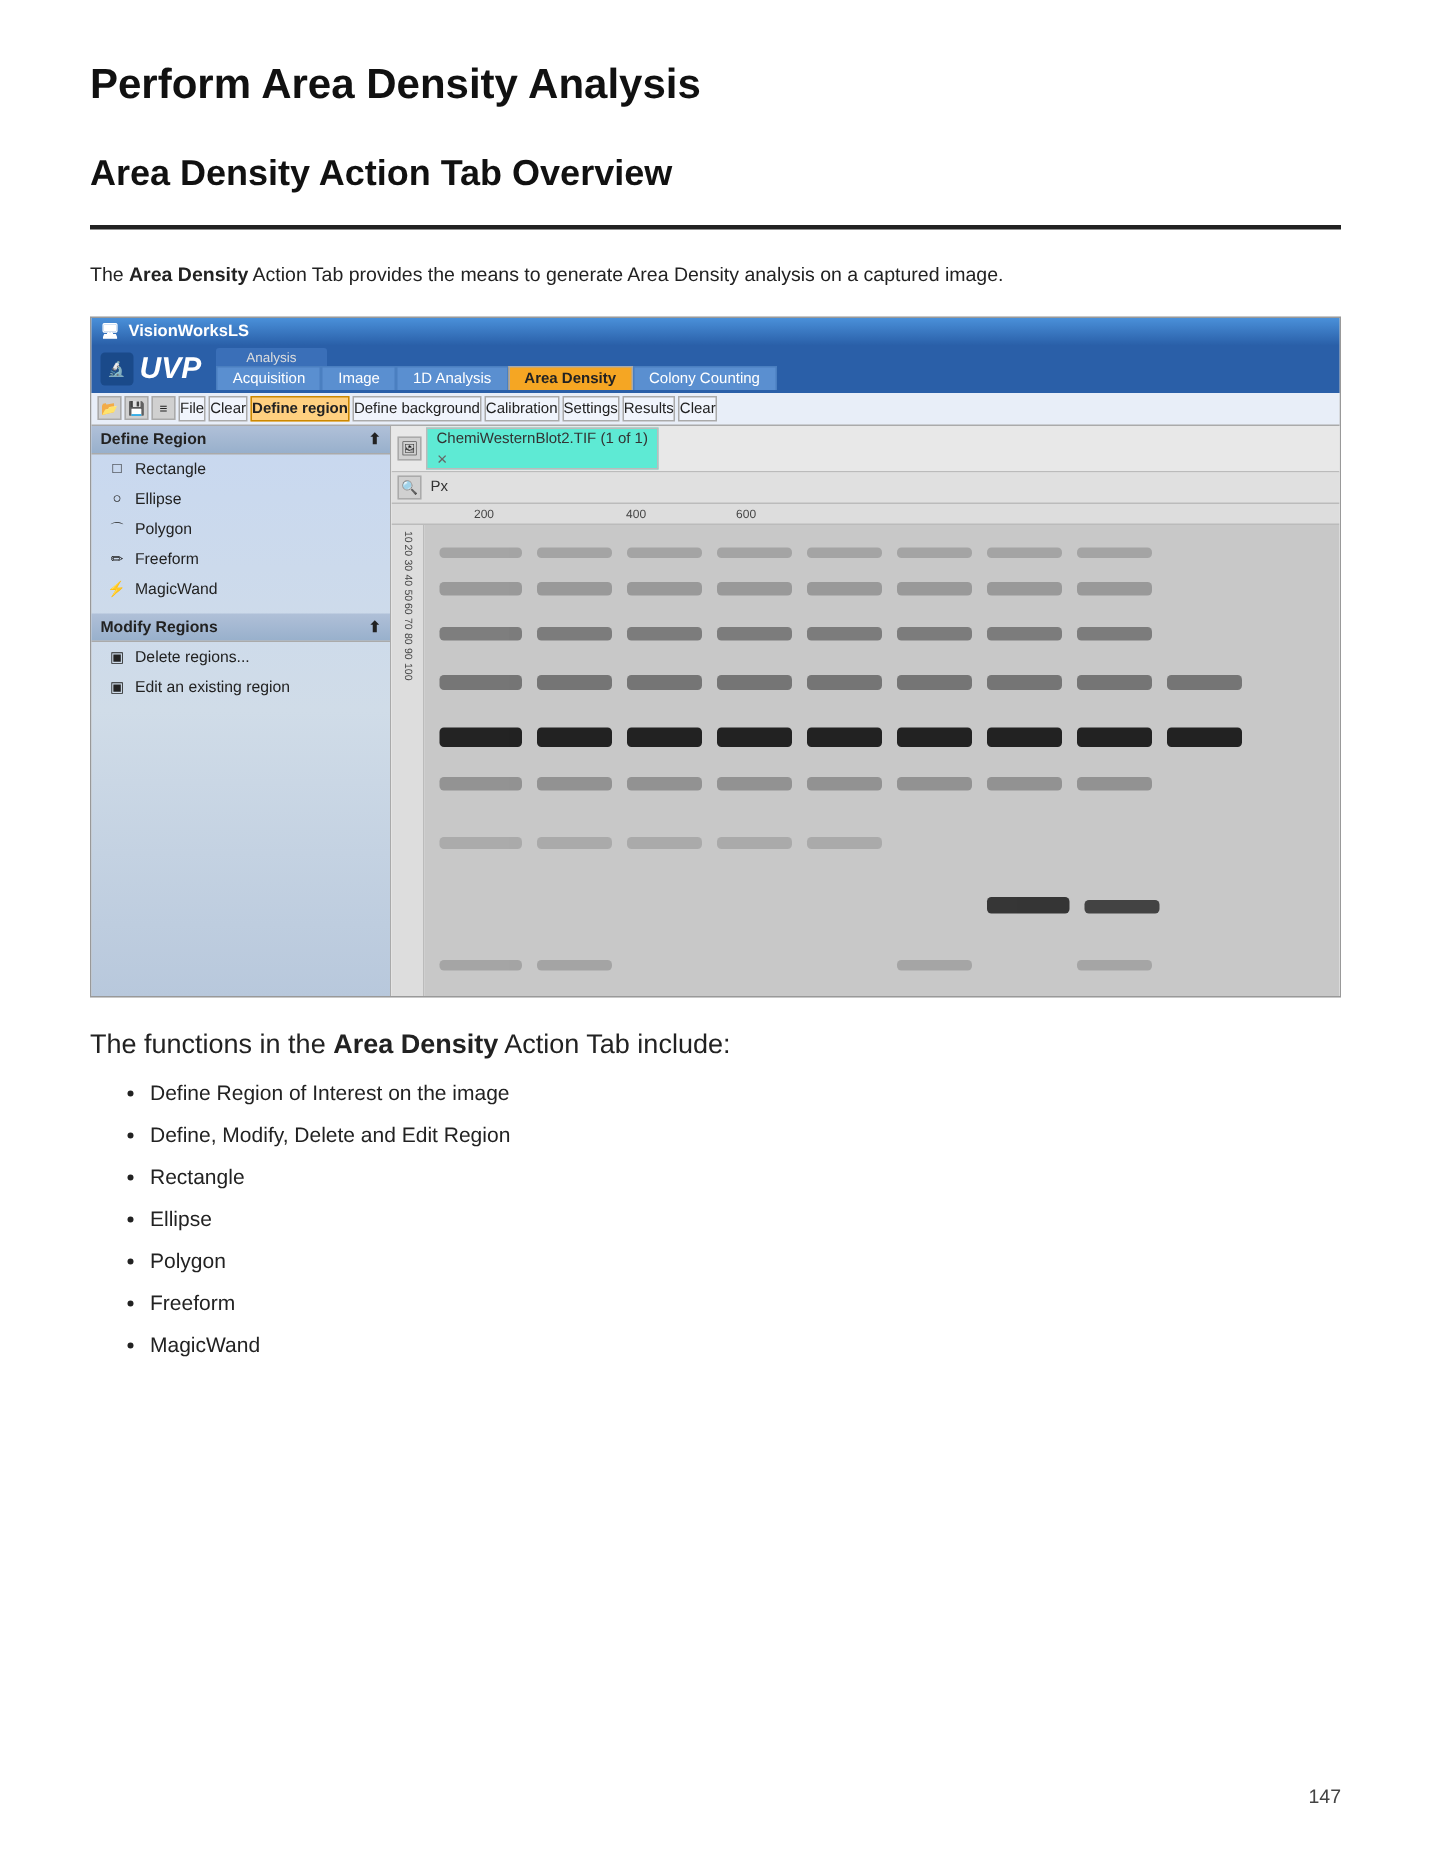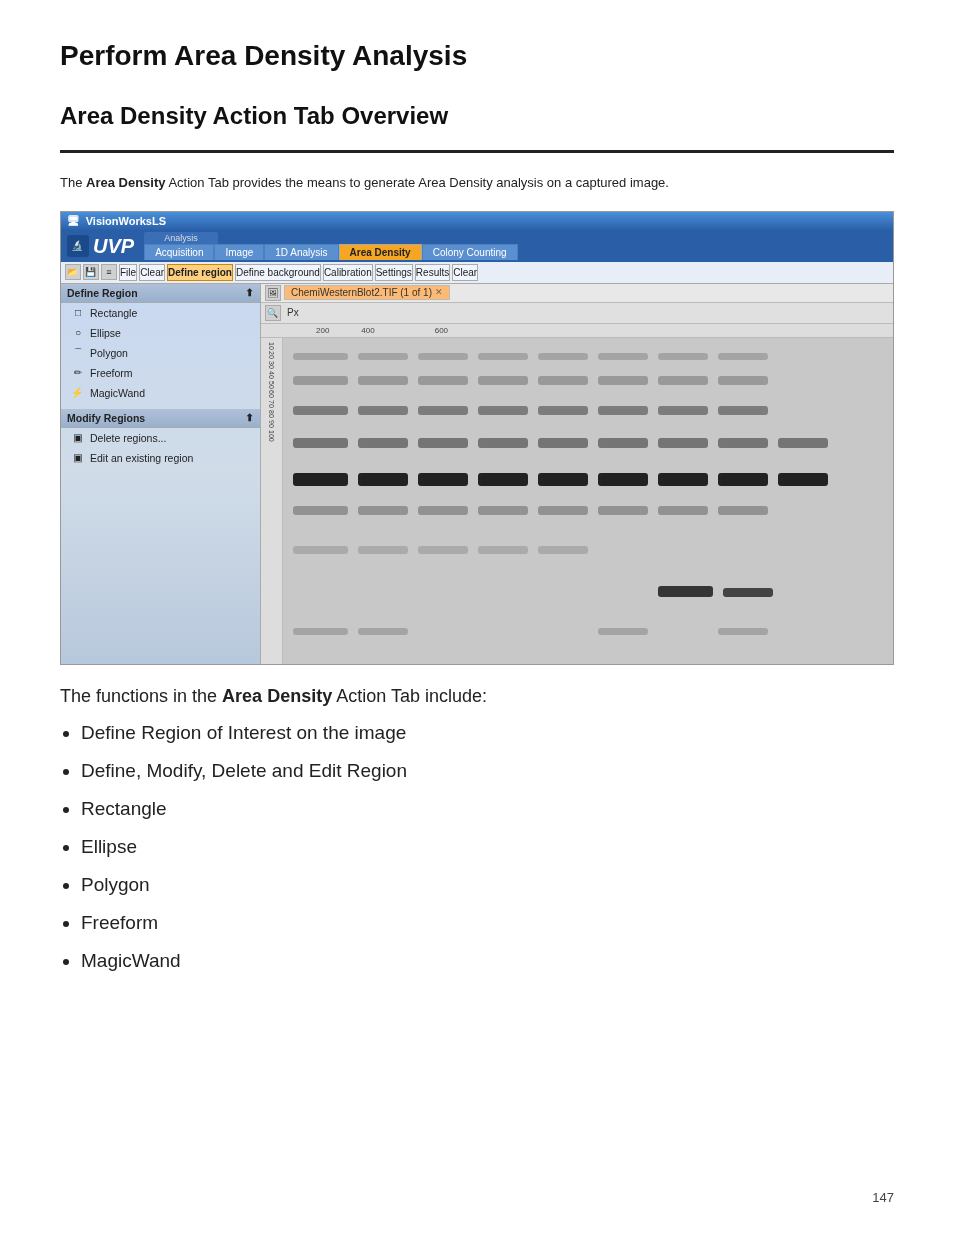--- a/index.html
+++ b/index.html
@@ -151,26 +151,27 @@
       display: flex;
       align-items: center;
       background: #e8e8e8;
       border-bottom: 1px solid #bbb;
       padding: 1px 4px;
       font-size: 10px;
       gap: 3px;
     }
     .image-tab {
       padding: 1px 6px;
-      background: #fdba74;
+      background: #5eead4;
       border: 1px solid #bbb;
       font-size: 10px;
       color: #333;
       display: flex;
       gap: 3px;
+      flex-direction: column;
     }
     .image-tab .close-x {
       font-size: 9px;
       color: #666;
     }
     .image-ruler-h {
       height: 14px;
       background: #ddd;
       border-bottom: 1px solid #bbb;
       display: flex;
@@ -273,22 +274,22 @@
     
     .footer-text {
       font-size: 18px;
       margin-top: 14px;
       margin-bottom: 4px;
       line-height: 1.5;
     }
     .footer-text b { font-weight: bold; }
     .bullet-list {
       list-style: disc;
-      margin-left: 21px;
-      font-size: 19px;
+      margin-left: 40px;
+      font-size: 14px;
       line-height: 2;
     }
     .page-number {
       position: absolute;
       bottom: 30px;
       right: 60px;
       font-size: 13px;
       color: #444;
     }
 
@@ -401,21 +402,21 @@
         </div>
       </div>
 
       <div class="toolbar-icons">
         <div class="ticon">🔍</div>
         <span class="px-label">Px</span>
       </div>
 
       <div class="image-ruler-h">
         <div class="ruler-marks">
-          <span style="margin-right:32px;">200</span>
+          <span style="margin-right:88px;">200</span>
           <span style="margin-right:60px;">400</span>
           <span>600</span>
         </div>
       </div>
 
       <div class="image-content-row">
         <div class="image-ruler-v">
           <div class="ruler-v-mark">10</div>
           <div class="ruler-v-mark">20</div>
           <div class="ruler-v-mark">30</div>

